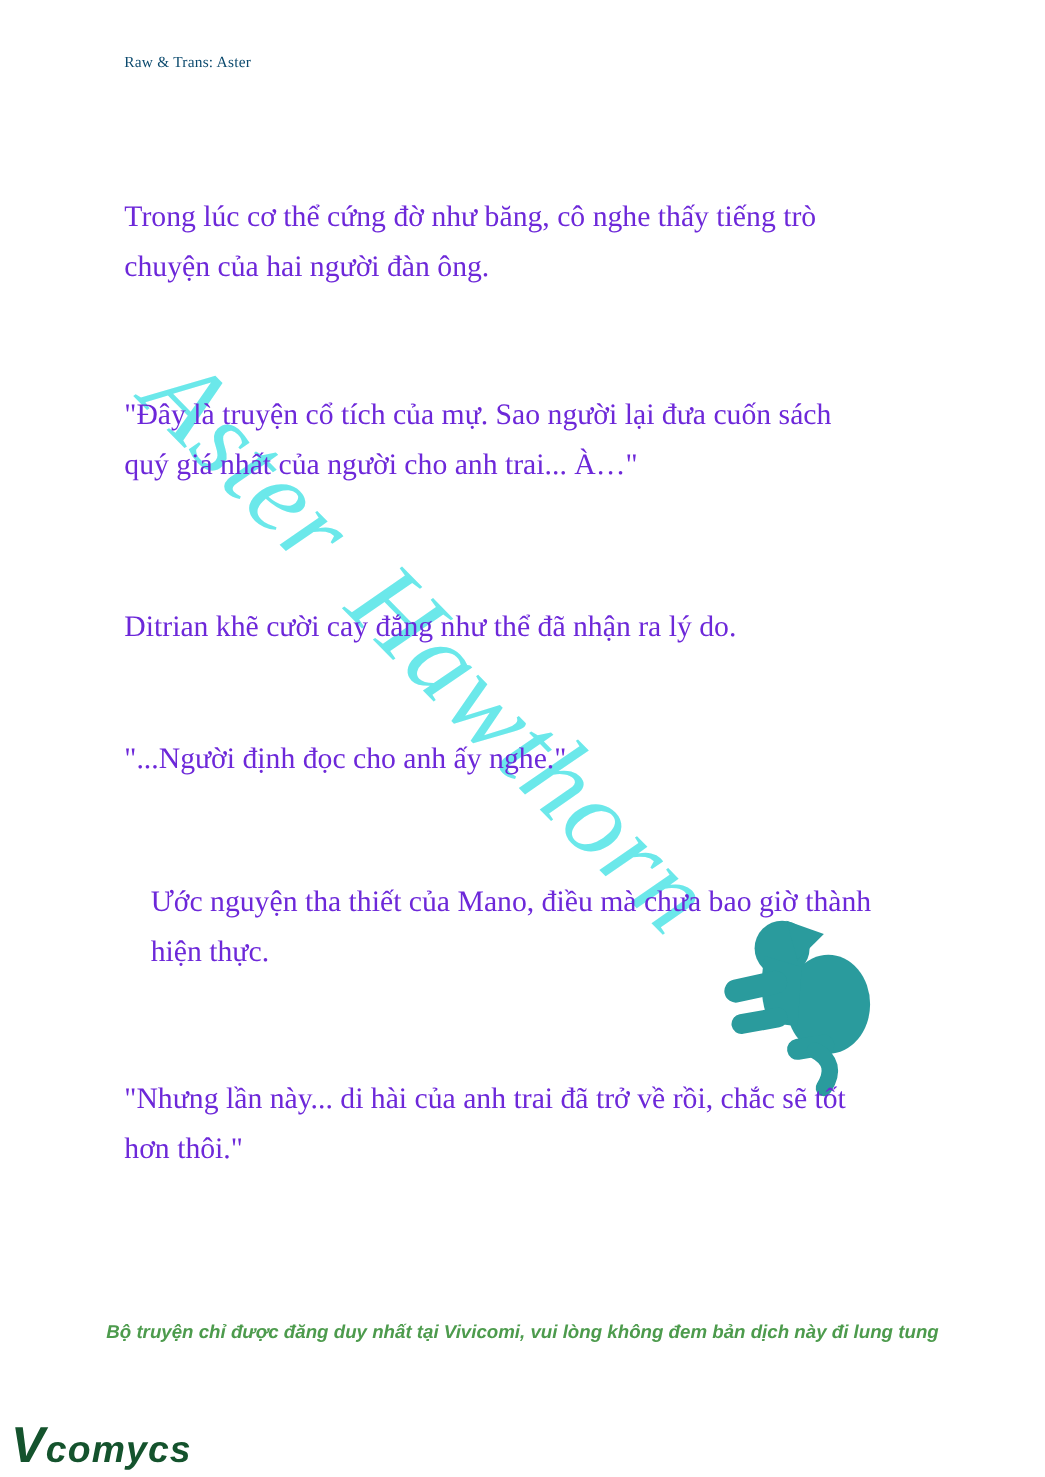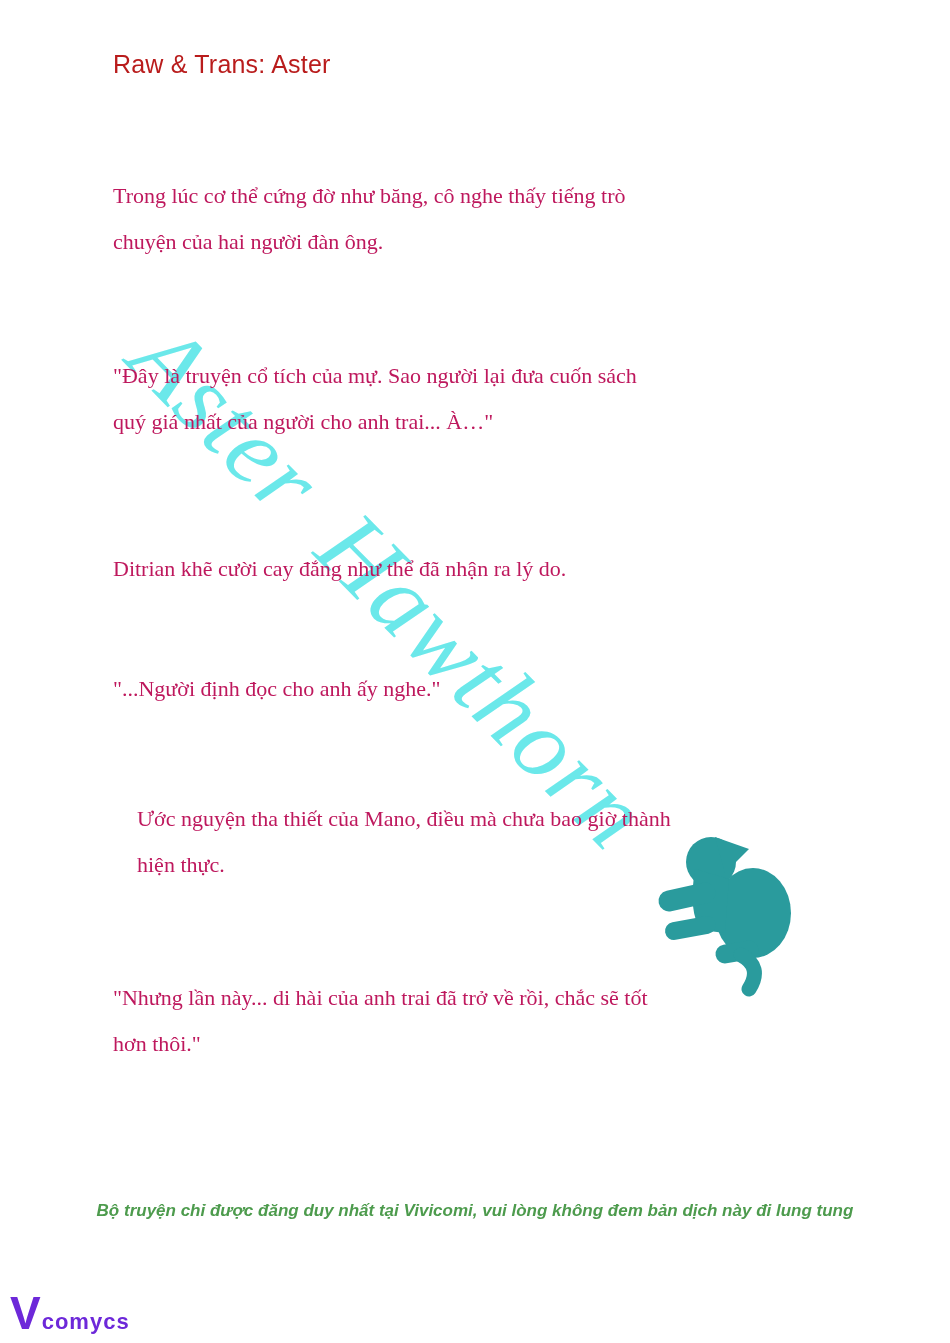--- a/index.html
+++ b/index.html
@@ -9,23 +9,23 @@
     height: 1343px;
     margin: 0 auto;
     background: #ffffff;
     overflow: hidden;
     font-family: "Liberation Serif", serif;
   }
   .credit {
     position: absolute;
     left: 113px;
     top: 50px;
-    font-family: Liberation Sans, sans-serif;
-    font-size: 25px;
-    color: #b91c1c;
+    font-family: Liberation Serif, serif;
+    font-size: 14px;
+    color: #0c4a6e;
     letter-spacing: 0.2px;
   }
   .watermark {
     position: absolute;
     left: 190px;
     top: 300px;
     font-family: "Liberation Serif", serif;
     font-style: italic;
     font-size: 100px;
     color: #5fe7e9;
@@ -41,23 +41,23 @@
   .cat {
     position: absolute;
     left: 643px;
     top: 827px;
     z-index: 2;
   }
   .para {
     position: absolute;
     left: 113px;
     width: 740px;
-    font-size: 22px;
+    font-size: 27px;
     line-height: 46px;
-    color: #be185d;
+    color: #6d28d9;
     white-space: pre-line;
     z-index: 3;
   }
   .p1 { top: 173px; }
   .p2 { top: 353px; }
   .p3 { top: 546px; }
   .p4 { top: 666px; }
   .p5 { top: 796px; margin-left: 24px; }
   .p6 { top: 975px; }
   .footer {
@@ -72,23 +72,24 @@
     font-size: 17px;
     line-height: 30px;
     color: #4d9b4d;
     z-index: 3;
   }
   .logo {
     position: absolute;
     left: 10px;
     top: 1286px;
     font-family: "Liberation Sans", sans-serif;
+    font-style: italic;
     font-weight: bold;
-    font-size: 22px;
-    color: #6d28d9;
+    font-size: 34px;
+    color: #14532d;
     letter-spacing: 1px;
     z-index: 3;
   }
   .logo::first-letter {
     font-size: 46px;
   }
 </style>
 </head>
 <body>
 

